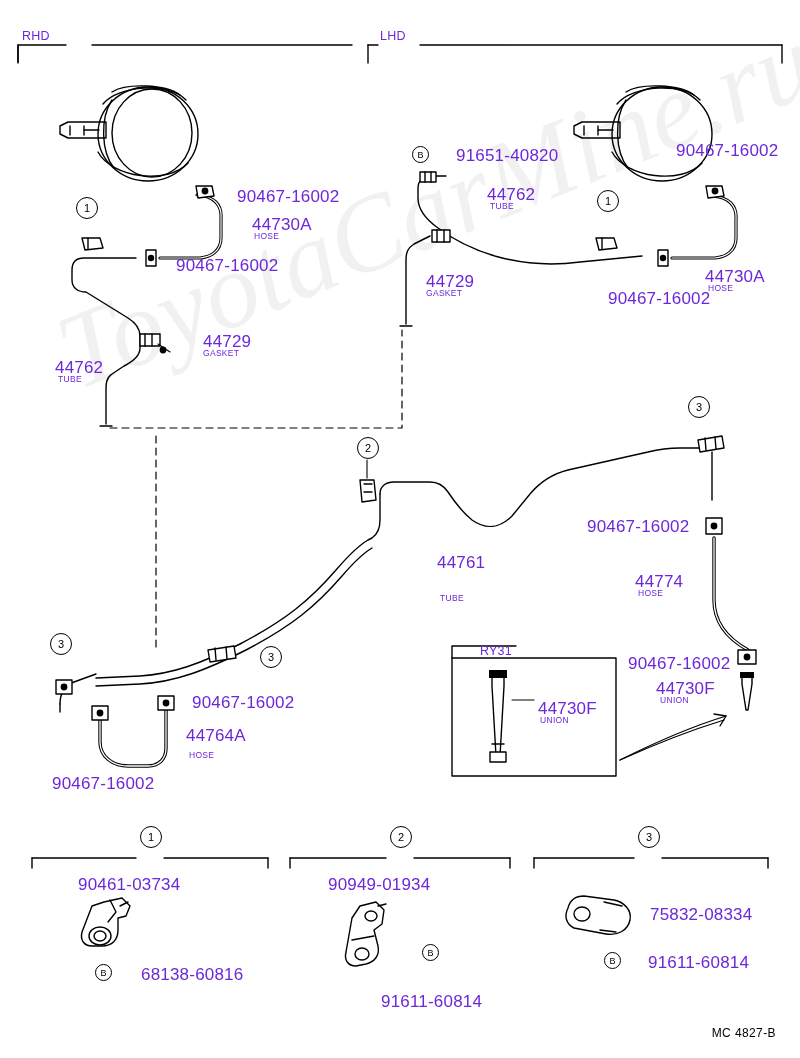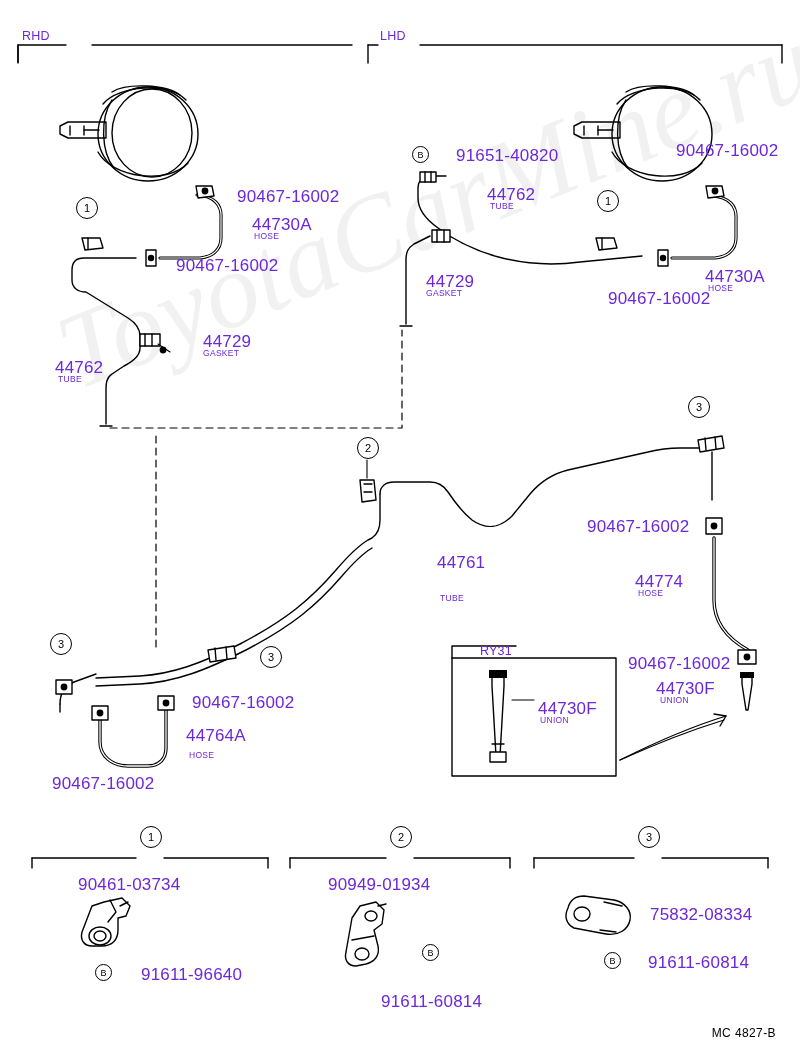--- a/index.html
+++ b/index.html
@@ -366,21 +366,21 @@
       <span>1</span>
     </div>
   <div style="position:absolute; left:390px; top:826px; width:20px; height:20px; border:1.4px solid #000; border-radius:50%; display:flex; align-items:center; justify-content:center; font-size:11px; background:#fff;">
       <span>2</span>
     </div>
   <div style="position:absolute; left:638px; top:826px; width:20px; height:20px; border:1.4px solid #000; border-radius:50%; display:flex; align-items:center; justify-content:center; font-size:11px; background:#fff;">
       <span>3</span>
     </div>
 
   <div class="lbl code" style="left:78px; top:876px;">90461-03734</div>
-  <div class="lbl code" style="left:141px; top:966px;">91611-96640</div>
+  <div class="lbl code" style="left:141px; top:966px;">68138-60816</div>
 
   <div class="lbl code" style="left:328px; top:876px;">90949-01934</div>
   <div class="lbl code" style="left:381px; top:993px;">91611-60814</div>
 
   <div class="lbl code" style="left:650px; top:906px;">75832-08334</div>
   <div class="lbl code" style="left:648px; top:954px;">91611-60814</div>
 
   <div class="footer-code">MC 4827-B</div>
 </div>
 

